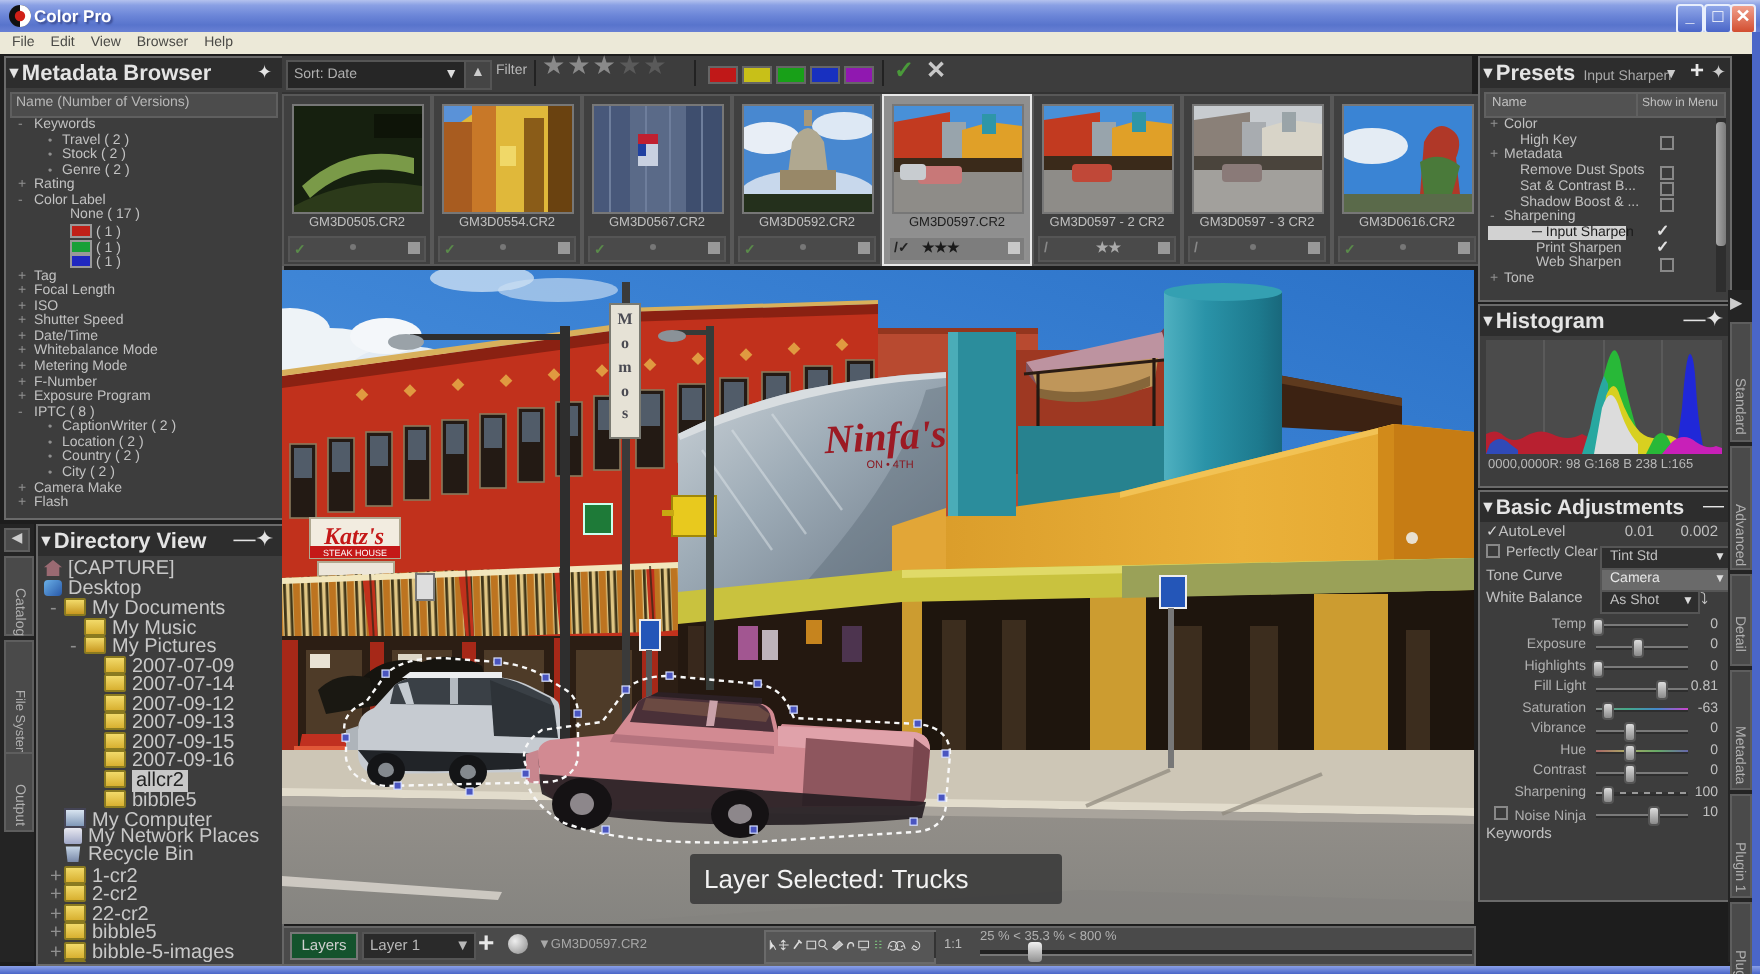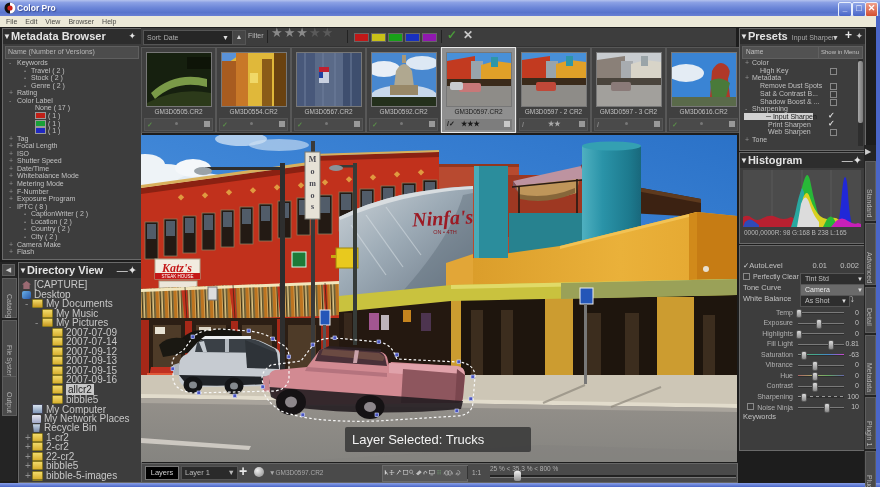--- a/index.html
+++ b/index.html
@@ -668,21 +668,21 @@
   <rect x="56" y="256" width="3.6" height="3.6"></rect>
         <rect x="92" y="259" width="3.6" height="3.6"></rect>
 </g>
 
 <rect x="204" y="292" width="186" height="25" rx="2" fill="#3d3d3d" opacity="0.93"></rect>
 <text x="211" y="309" font-size="13" fill="#f2f2f2" font-family="Liberation Sans,sans-serif">Layer Selected: Trucks</text>
 </svg>
 </div>
 
 <div id="btoolbar" class="abs">
-  <div class="abs" style="left:3px;top:2px;width:32px;height:12px;background:#000000;border:1px solid #777;color:#d0d0d0;font-size:7.5px;line-height:12px;text-align:center;">Layers</div>
+  <div class="abs" style="left:3px;top:2px;width:32px;height:12px;background:#14532d;border:1px solid #777;color:#d0d0d0;font-size:7.5px;line-height:12px;text-align:center;">Layers</div>
   <div class="abs" style="left:39px;top:2px;width:52px;height:12px;background:#2a2a2a;border:1px solid #555;color:#b8b8b8;font-size:7.5px;line-height:12px;padding-left:3px;">Layer 1<span style="position:absolute;right:2px">▼</span></div>
   <div class="abs" style="left:97px;top:-1px;color:#e8e8e8;font-size:14px;font-weight:bold;">+</div>
   <div class="abs" style="left:112px;top:3px;width:10px;height:10px;border-radius:50%;background:radial-gradient(circle at 35% 35%,#eee,#888);"></div>
   <div class="abs" style="left:127px;top:5px;color:#a8a8a8;font-size:6.5px;">▼GM3D0597.CR2</div>
   <div class="abs" style="left:240px;top:1px;width:84px;height:15px;background:#565656;border:1px solid #6a6a6a;"></div>
   <svg class="abs" style="left:241px;top:2px;width:82px;height:13px" width="152" height="13" viewBox="0 0 152 13">
     <g stroke="#d8d8d8" stroke-width="1" fill="none">
       <path d="M4,2 L4,10 L7,7 L9,11" fill="#e8e8e8"></path>
       <path d="M16,2 L16,11 M12,6.5 L21,6.5 M14,4 L16,2 L18,4 M14,9 L16,11 L18,9"></path>
       <path d="M26,10 L31,3 M30,2 L33,5" stroke-width="1.6"></path>
@@ -744,20 +744,21 @@
     <path d="M48,57 L52,44 Q56,24 59,18 L61,22 L61,57 Z" fill="#28a8a0"></path>
     <path d="M56,57 L60,28 Q64,18 67,28 Q71,40 77,46 Q83,51 89,48 Q93,47 96,50 L98,53 L98,57 Z" fill="#d8d020"></path>
     <path d="M54,57 L58,34 Q62,22 66,32 Q69,42 73,48 L76,52 L76,57 Z" fill="#dcdcdc"></path>
     <path d="M80,57 L84,49 Q88,44 91,49 L93,53 L93,57 Z" fill="#28b838"></path>
     <path d="M95,57 L98,34 Q100,7 102,7 Q104,7 105,24 Q106,40 108,50 L109,57 Z" fill="#2028d8"></path>
     <path d="M88,57 L93,51 Q99,46 105,51 Q111,55 115,53 L118,54 L118,57 Z" fill="#c820b8"></path>
   </svg>
   <div class="abs" style="left:4px;top:76px;color:#b8b8b8;font-size:6.5px;white-space:nowrap">0000,0000R:  98  G:168  B 238  L:165</div>
 </div>
 <div id="basic" class="abs panel">
+  <div class="phead" style="font-size:10.5px"><span class="tri">▼</span>Basic Adjustments<span style="position:absolute;right:3px;top:0;font-weight:normal">—</span></div>
   <div class="row" style="top:15px;padding-left:3px"><span style="color:#d8d8d8">✓</span>AutoLevel<span class="abs" style="right:38px">0.01</span><span class="abs" style="right:6px">0.002</span></div>
   <div class="row" style="top:25.5px;padding-left:3px;font-size:7px"><span class="cb" style="position:static;display:inline-block;margin-right:1px;vertical-align:-1px"></span> Perfectly Clear</div>
   <div class="dd abs" style="left:60px;top:26.5px;width:60px;">Tint Std<span class="dar">▼</span></div>
   <div class="row" style="top:37px;padding-left:3px">Tone Curve</div>
   <div class="dd abs" style="left:60px;top:37.5px;width:60px;background:#6a6a6a;color:#e8e8e8">Camera<span class="dar">▼</span></div>
   <div class="row" style="top:48px;padding-left:3px">White Balance</div>
   <div class="dd abs" style="left:60px;top:48.5px;width:44px;">As Shot<span class="dar">▼</span></div>
   <div class="abs" style="left:110px;top:49px;color:#ccc;font-size:8px">⤵</div>
   <div class="sl" style="top:61px">
       <span class="lb">Temp</span>

